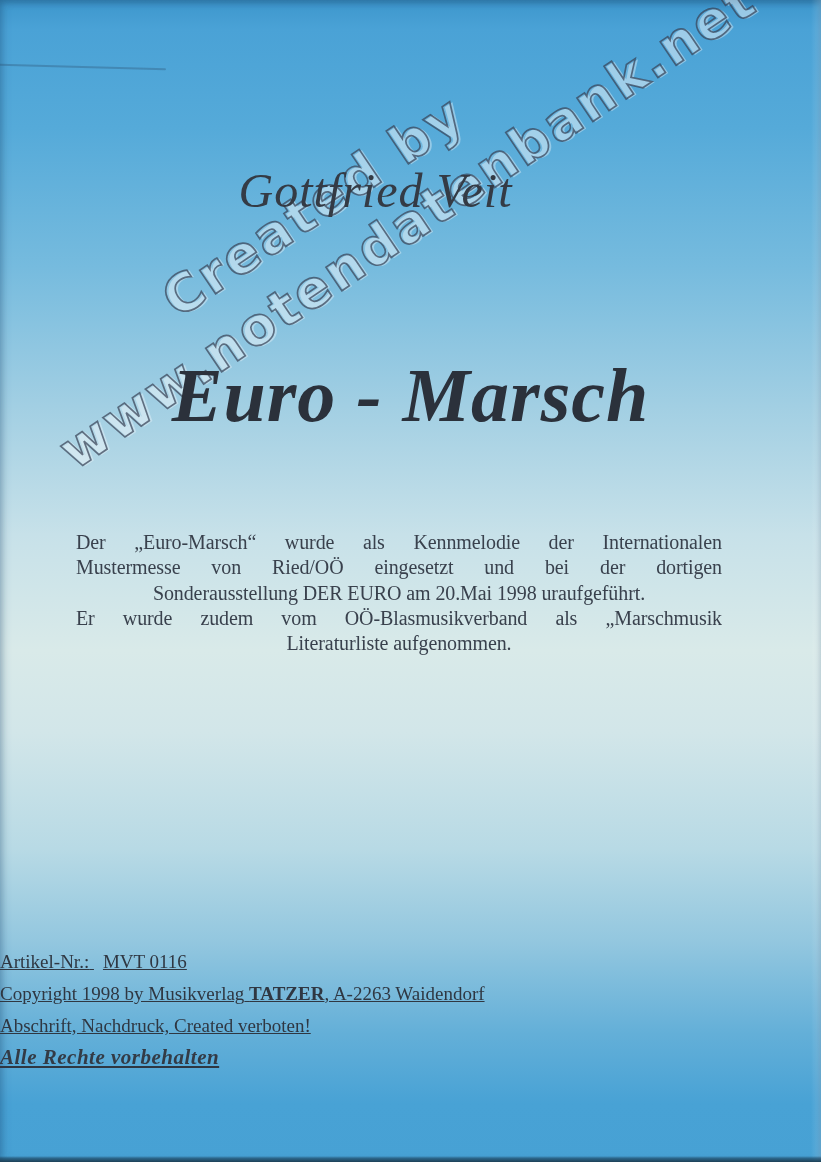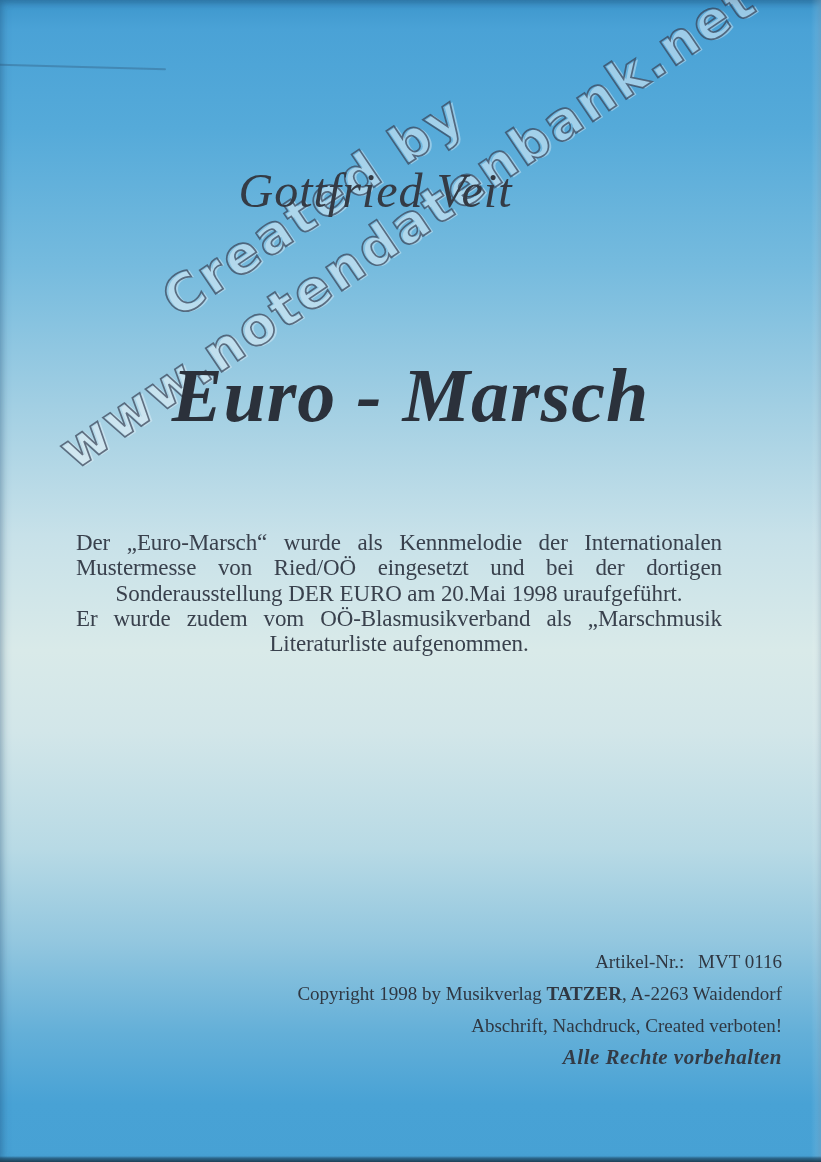--- a/index.html
+++ b/index.html
@@ -56,29 +56,29 @@
   }
   .title{
     position:absolute;top:352px;left:0;width:821px;
     text-align:center;
     font-weight:bold;font-style:italic;font-size:76px;letter-spacing:1px;
     color:#2b313b;
   }
 
   .body-text{
     position:absolute;top:530px;left:76px;width:646px;
-    font-size:23px;line-height:25.3px;letter-spacing:-0.1px;
+    font-size:20px;line-height:25.3px;letter-spacing:-0.1px;
     color:#39414d;
   }
   .body-text .jline{text-align:justify;text-align-last:justify;}
   .body-text .pline{text-align:center;font-family:Liberation Serif, serif;}
 
   .footer{
     position:absolute;top:951px;left:0;width:782px;
-    text-align:right;color:#2f3742;font-size:19px;line-height:21px;
+    text-align:left;color:#2f3742;font-size:19px;line-height:21px;text-decoration:underline;
   }
   .footer .f-line{margin-bottom:11px;}
   .footer .bold{font-weight:bold;}
   .rights{font-weight:bold;font-style:italic;font-size:21px;letter-spacing:.5px;color:#333b46;}
 </style>
 </head>
 <body>
 
 <div class="page">
 

